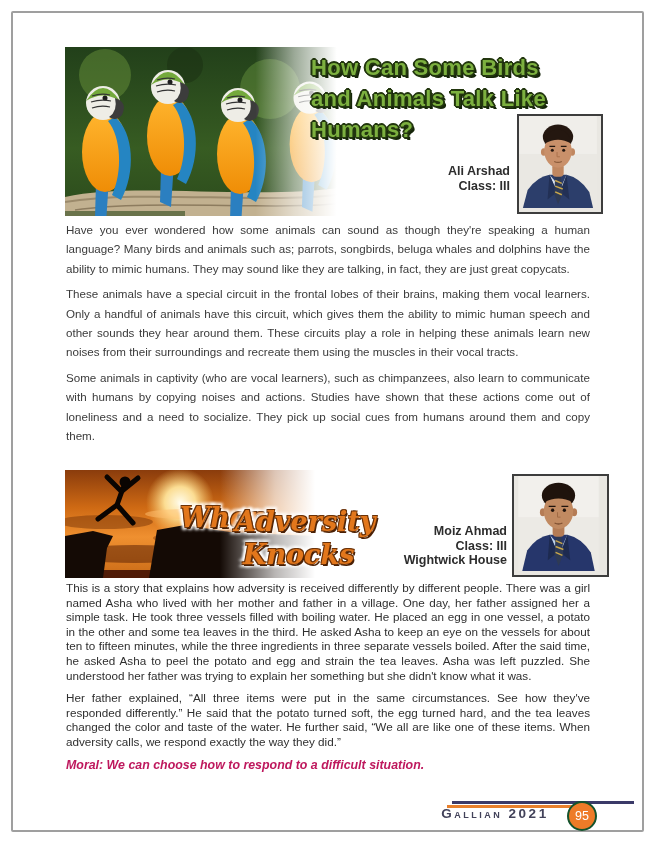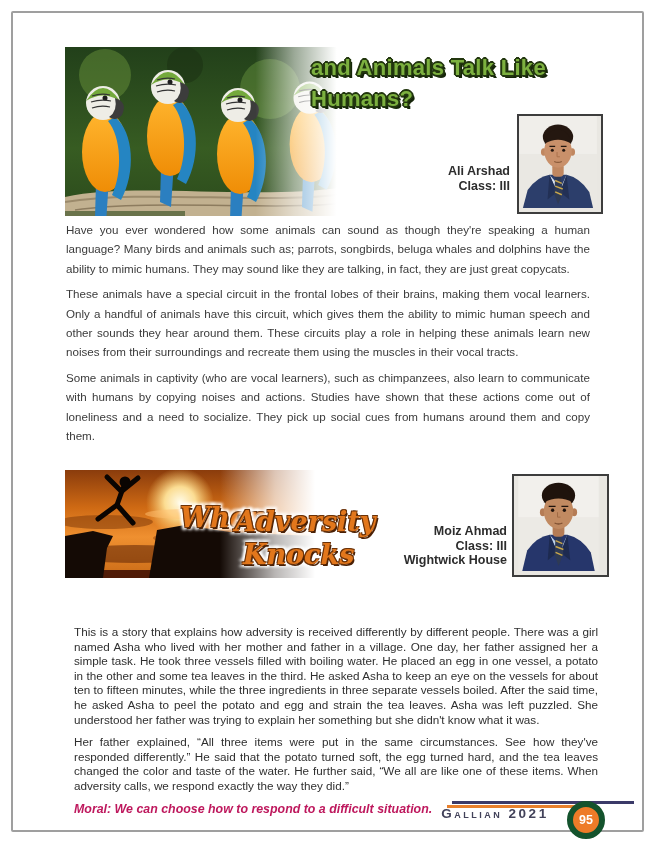--- a/index.html
+++ b/index.html
@@ -32,22 +32,22 @@
   }
   .author1 { left:310px; top:164px; width:200px; }
   .author2 { left:290px; top:524px; width:217px; }
   
   .body1 {
     position:absolute; left:66px; top:220px; width:524px;
     font-size:11.6px; line-height:19.4px; color:#3a3a3a; text-align:justify;
   }
   .body1 p { margin:0 0 6px 0; }
   .body2 {
-    position:absolute; left:74px; top:581px; width:524px;
-    font-size:11.7px; line-height:14.6px; color:#2f2f2f; text-align:justify;margin-top:44px;
+    position:absolute; left:66px; top:581px; width:524px;
+    font-size:11.7px; line-height:14.6px; color:#2f2f2f; text-align:justify;
   }
   .body2 p { margin:0 0 8px 0; }
   .moral {
     font-weight:bold; font-style:italic; font-size:12.4px; color:#be185d;
     margin-top:8px; text-align:left;
   }
   
   .sunset { position:absolute; left:65px; top:470px; width:250px; height:108px; }
   .script-word {
     position:absolute; font-family:"DejaVu Serif", serif; font-style:italic;
@@ -63,22 +63,22 @@
   
   .f-line-orange { position:absolute; left:447px; top:805px; width:130px; height:3px; background:#e8802c; }
   .f-line-navy   { position:absolute; left:452px; top:801px; width:182px; height:3px; background:#3b3a68; }
   .f-text {
     position:absolute; left:436px; top:806px; width:118px; text-align:center;
     font-variant:small-caps; letter-spacing:2.5px; font-weight:bold;
     font-size:13.5px; color:#42425a;
   }
   .f-badge {
     position:absolute; left:567px; top:801px; width:26px; height:26px;
-    border-radius:50%; background:#ee7b28; border:6px solid #14532d;
-    color:#ffffff; font-weight:bold; font-size:12.5px;
+    border-radius:50%; background:#ee7b28; border:2px solid #14532d;
+    color:#ffffff; font-weight:normal; font-size:12.5px;
     display:flex; align-items:center; justify-content:center; z-index:3;
   }
 </style>
 </head>
 <body>
 
 <div class="page">
   <div class="page-frame"></div>
 
   <div class="parrots">
@@ -124,20 +124,21 @@
       <rect x="0" y="164" width="120" height="5" fill="#2e4a1e" opacity="0.6"></rect>
       <use href="#parrot" transform="translate(10,30)"></use>
       <use href="#parrot" transform="translate(75,14)"></use>
       <use href="#parrot" transform="translate(145,32)"></use>
       <use href="#parrot" transform="translate(218,26) scale(0.95)"></use>
       <rect x="0" y="0" width="280" height="169" fill="url(#pfade)"></rect>
     </svg>
   </div>
 
   <div class="title1">
+    <span>How Can Some Birds</span>
     <span>and Animals Talk Like</span>
     <span>Humans?</span>
   </div>
 
   <div class="photo-frame photo1">
     <svg width="78" height="92" viewBox="0 0 82 97">
       <rect width="82" height="97" fill="#eae8e3"></rect>
       <rect width="82" height="40" fill="#f0eeea"></rect>
       <path d="M4,97 L9,78 Q19,64 32,62 L50,62 Q64,65 74,80 L78,97 Z" fill="#2c3e6b"></path>
       <path d="M32,62 L41,82 L50,62 L46,78 Z" fill="#d9e2ee"></path>

